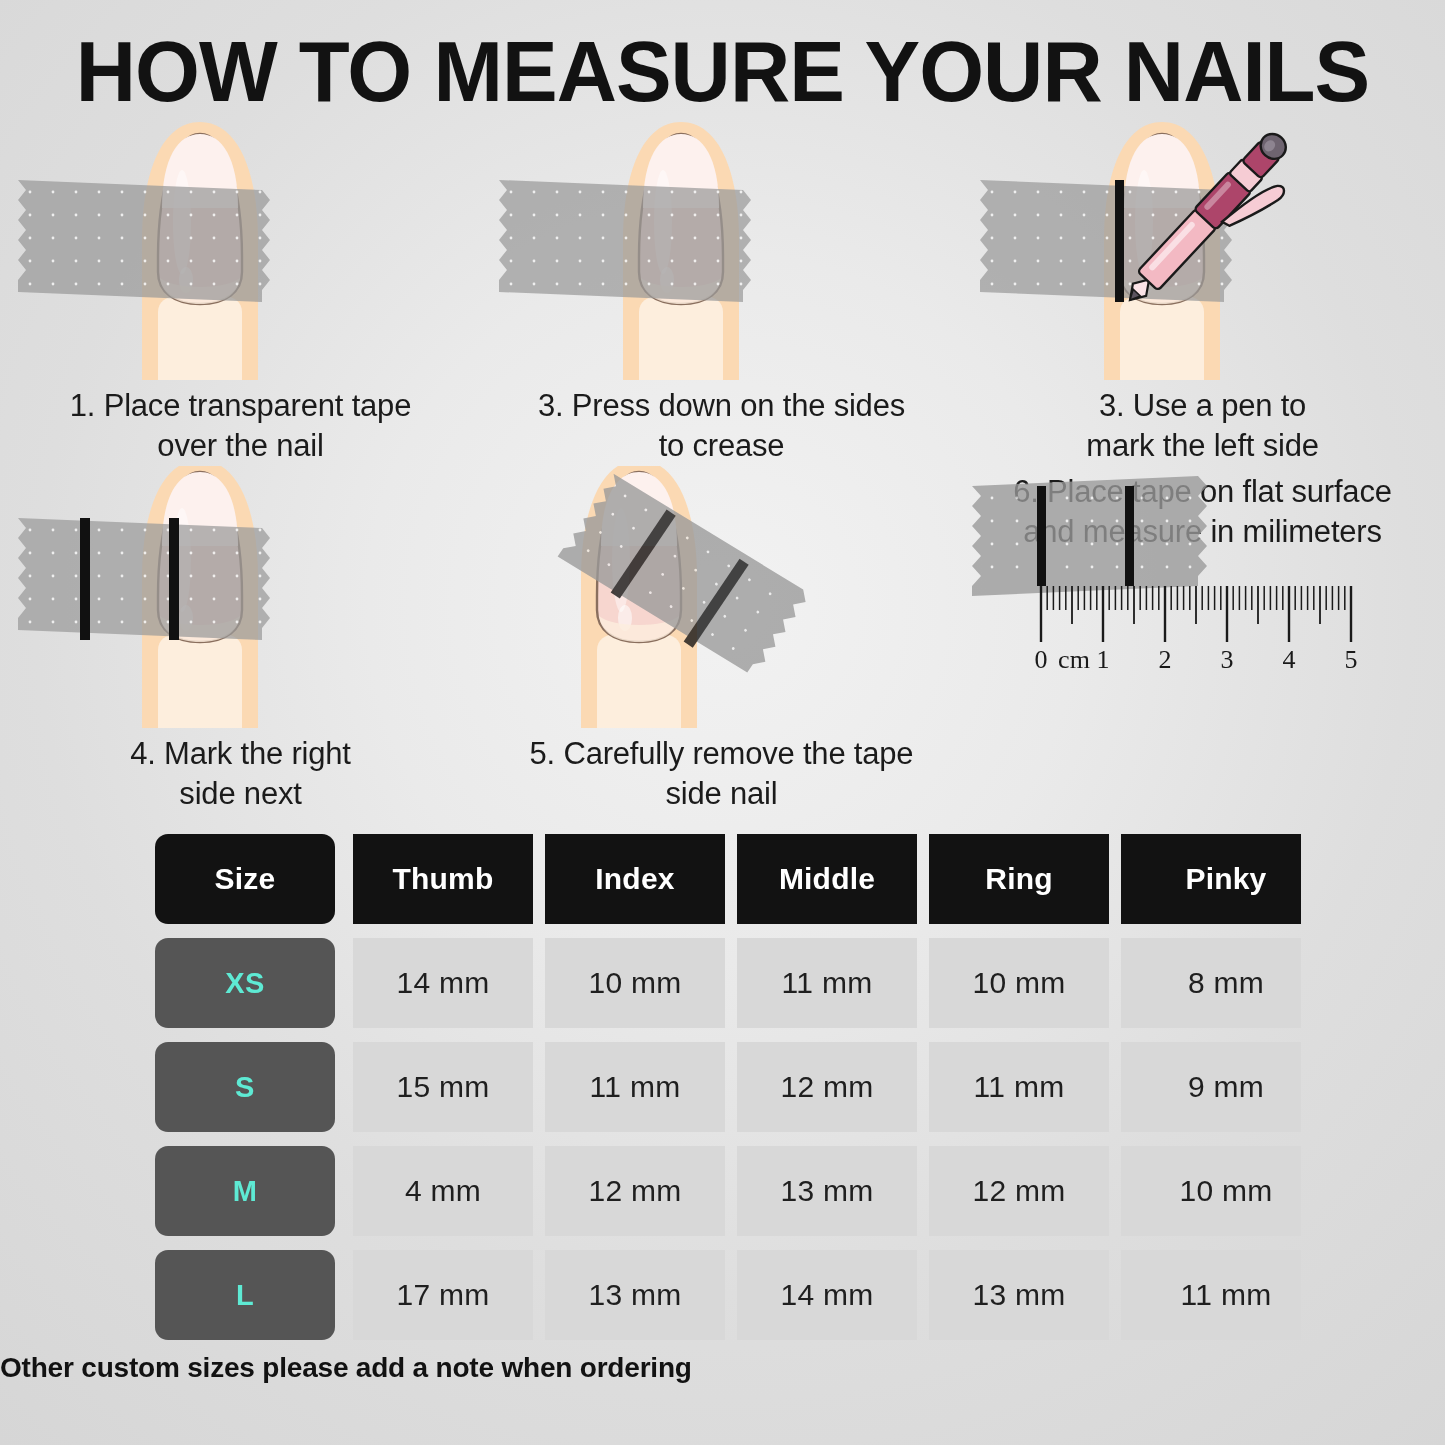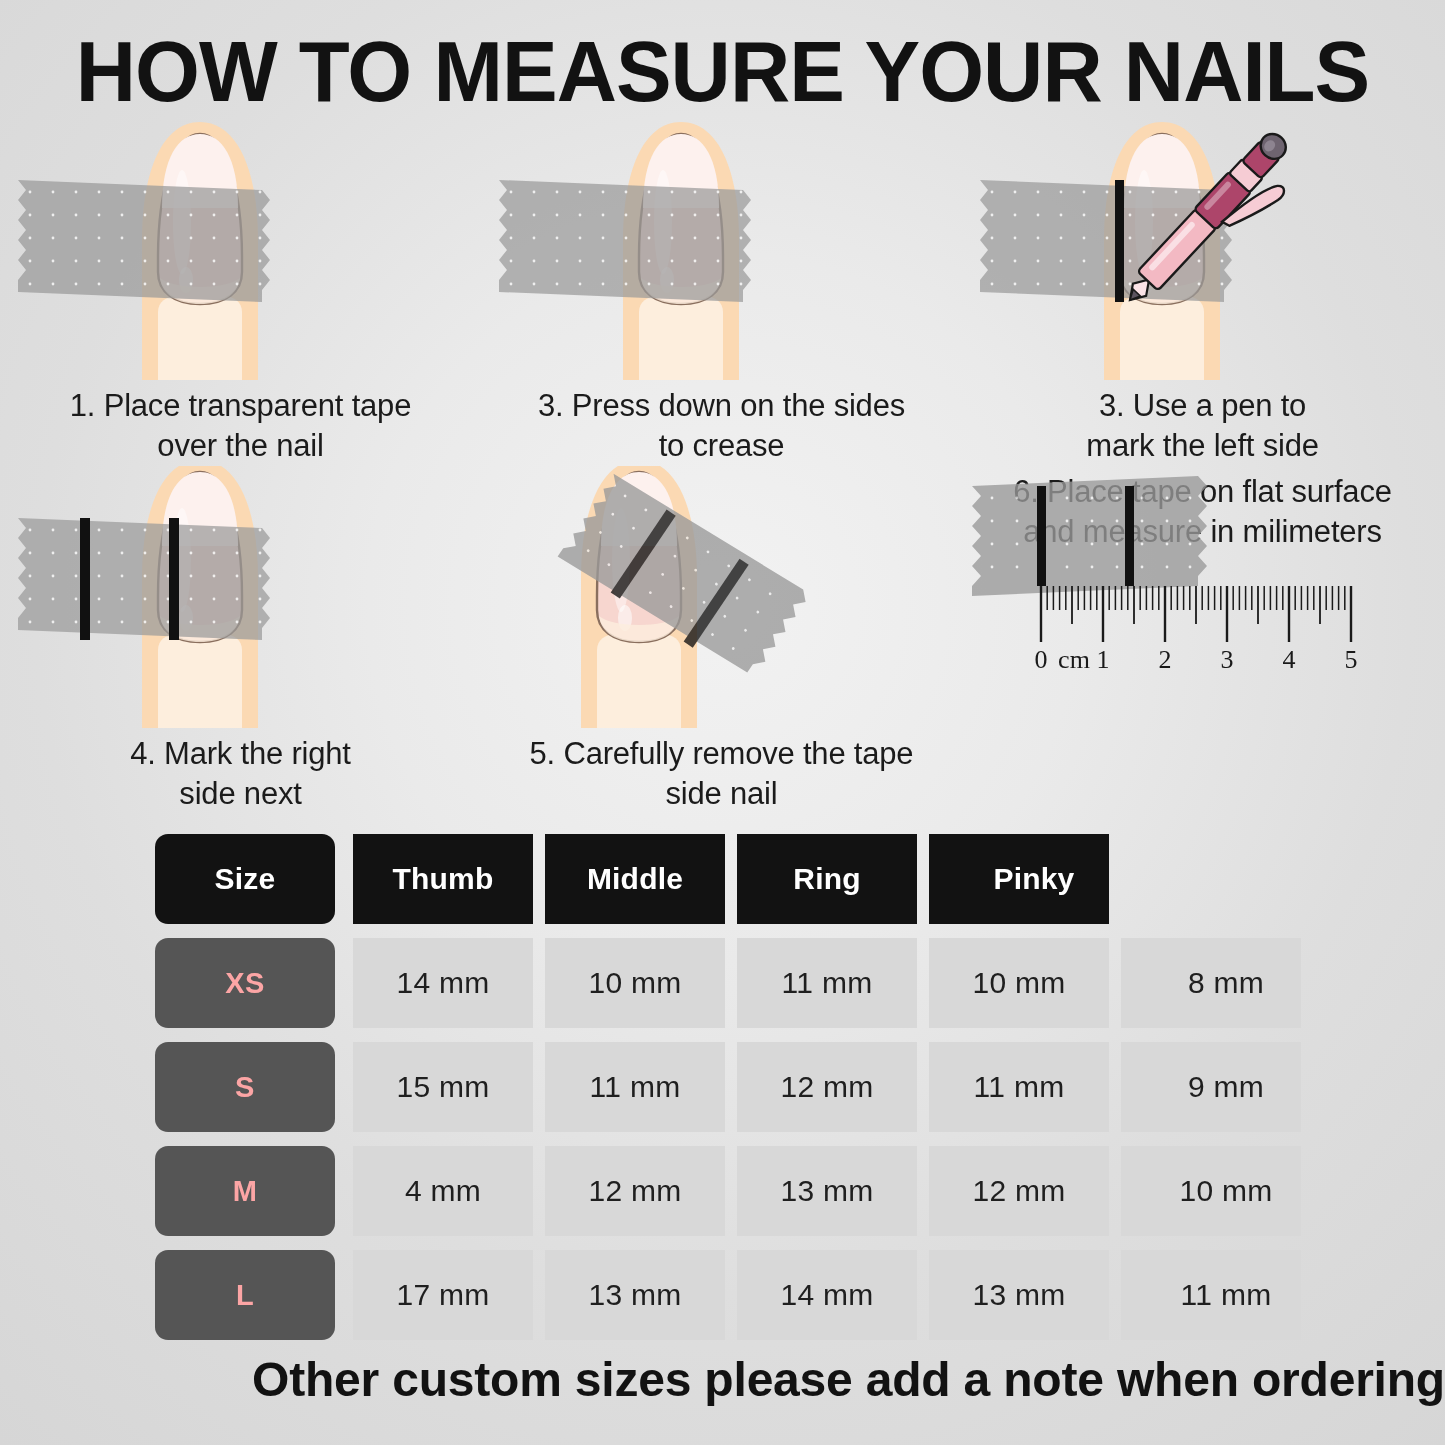--- a/index.html
+++ b/index.html
@@ -53,36 +53,36 @@
   .hd, .szc, .dc{
     height:90px;
     display:flex;align-items:center;justify-content:center;
     box-sizing:border-box;
   }
   .hd{
     background:#121212;color:#ffffff;
     font-weight:bold;font-size:30px;letter-spacing:.2px;
   }
   .szc{
-    background:#555555;color:#fca5a5;
+    background:#555555;color:#5eead4;
     font-weight:bold;font-size:29px;letter-spacing:.5px;
   }
   .dc{
     background:#d8d8d8;color:#1f1f1f;
     font-weight:300;font-size:30px;letter-spacing:.3px;
   }
   .c0{width:180px;margin-right:18px;border-radius:13px;}
   .cN{width:180px;margin-right:12px;}
   .cN.last{margin-right:0;padding-left:30px;}
 
   
   .footer{
-    position:absolute;top:1352px;left:0;width:1445px;text-align:right;
+    position:absolute;top:1352px;left:0;width:1445px;text-align:left;
     font-family:"Liberation Sans Narrow","Liberation Sans",sans-serif;
-    font-weight:bold;font-size:48px;color:#121212;letter-spacing:-0.2px;
+    font-weight:bold;font-size:28px;color:#121212;letter-spacing:-0.2px;
     white-space:nowrap;
   }
 
   
   .ruler-wrap{position:absolute;left:0;top:0;width:481px;height:268px;}
 </style>
 </head>
 <body>
 
 <div class="title">HOW TO MEASURE YOUR NAILS</div>
@@ -647,20 +647,21 @@
       </div>
     </div>
   </div>
 </div>
 
 <div class="table">
 
   <div class="trow">
     <div class="hd c0">Size</div>
     <div class="hd cN">Thumb</div>
+    <div class="hd cN">Index</div>
     <div class="hd cN">Middle</div>
     <div class="hd cN">Ring</div>
     <div class="hd cN last">Pinky</div>
   </div>
 
   <div class="trow">
     <div class="szc c0">XS</div>
     <div class="dc cN">14 mm</div>
     <div class="dc cN">10 mm</div>
     <div class="dc cN">11 mm</div>

